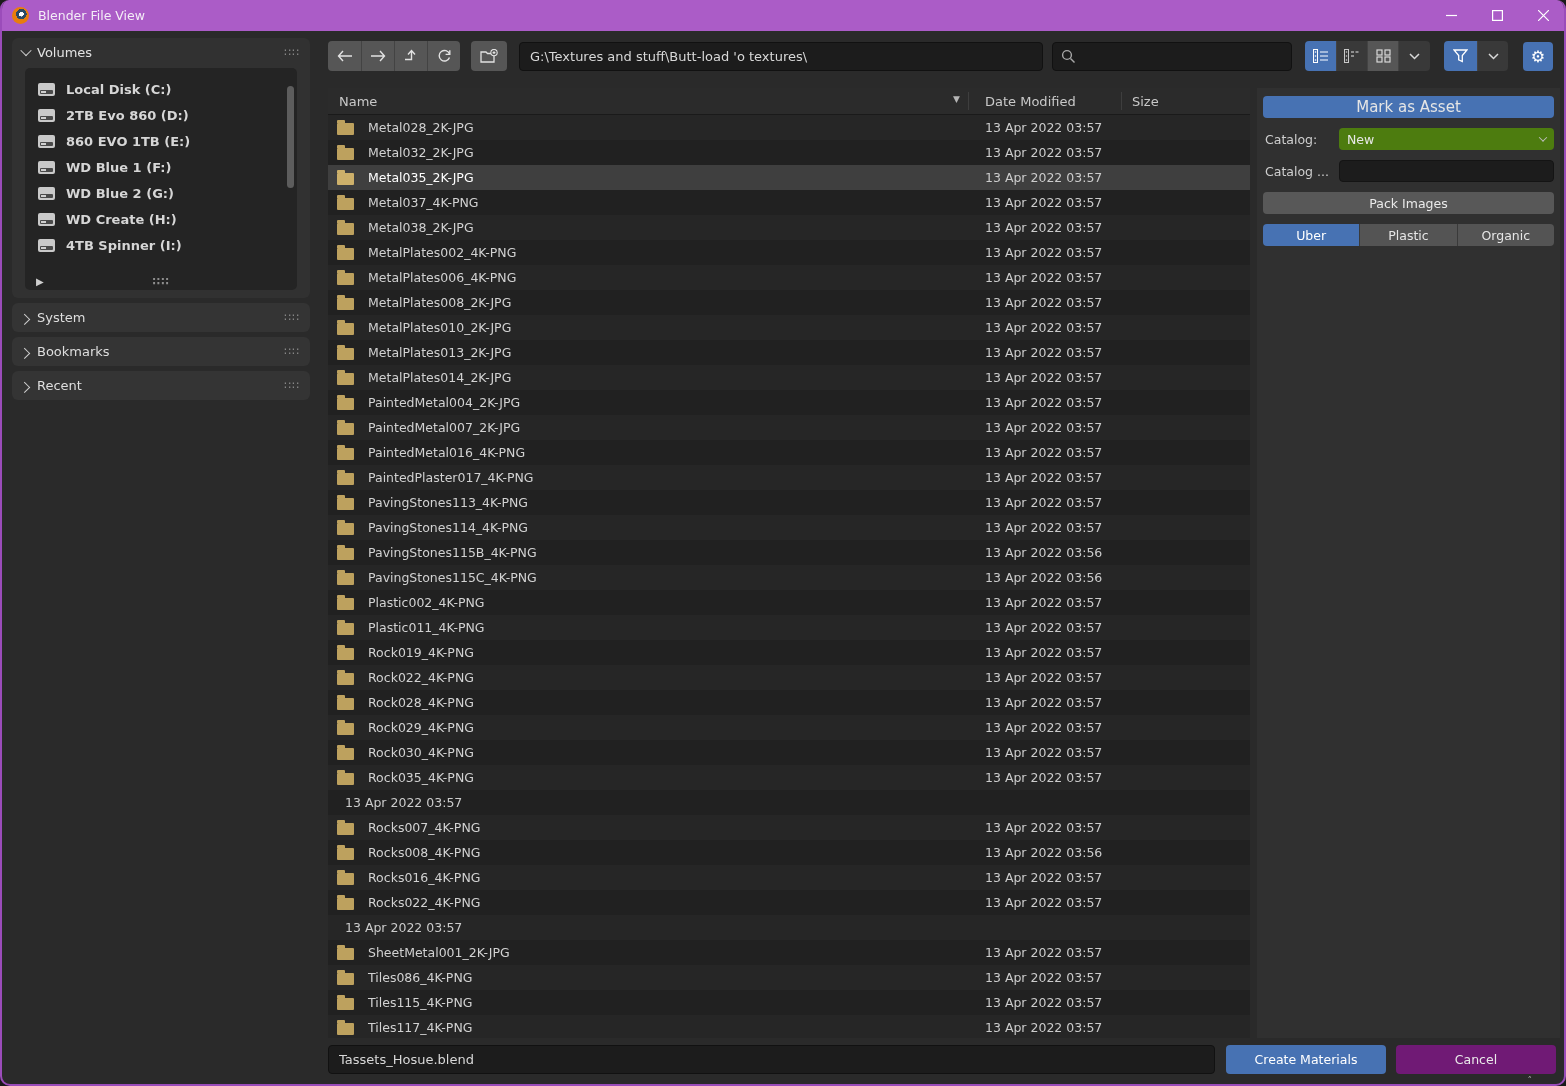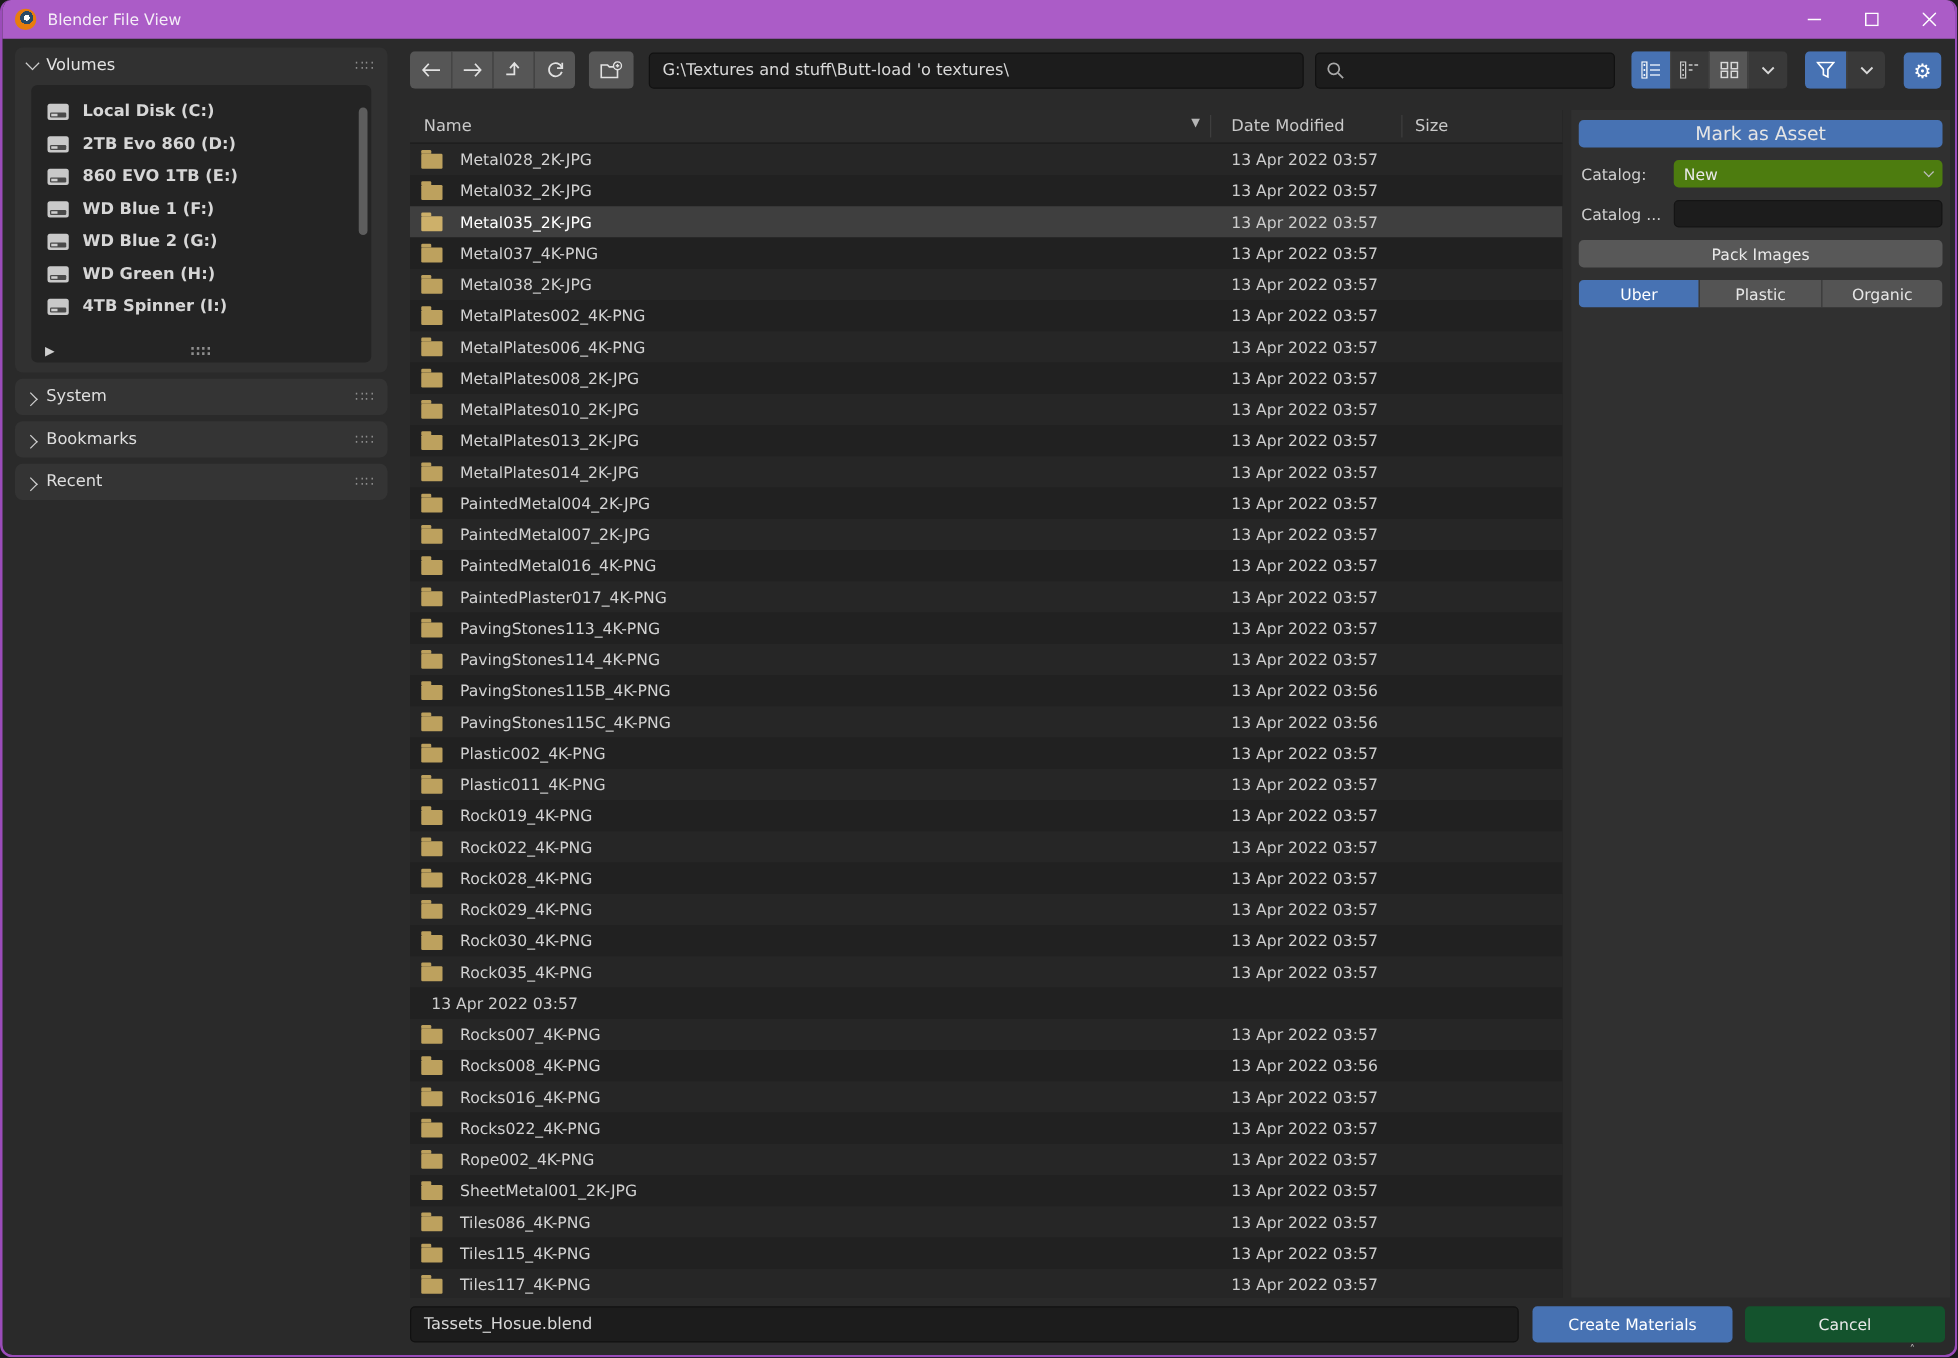--- a/index.html
+++ b/index.html
@@ -109,21 +109,21 @@
     display:flex; align-items:center; justify-content:center; }
   .segment + .segment { border-left:1px solid #3a3a3a; }
   .segment.active { background:#4772b3; color:#fff; }
 
   
   .footer { position:absolute; left:326px; right:8px; bottom:10px; height:30px; display:flex; align-items:center; }
   .footer .filename { flex:1; height:29px; }
   .btn-footer { width:160px; height:29px; border-radius:4px; font-size:12.5px;
     display:flex; align-items:center; justify-content:center; }
   .btn-footer.blue { background:#4772b3; color:#fff; margin-left:11px; }
-  .btn-footer.gray { background:#14532d; color:#eaeaea; margin-left:10px; }
+  .btn-footer.gray { background:#701a75; color:#eaeaea; margin-left:10px; }
   .corner-chevron { position:absolute; right:32px; bottom:-1px; color:#b5b5b5; font-size:9px; }
 
   svg { display:block; }
 </style>
 </head>
 <body>
 
 <div id="window">
 
   <div class="titlebar">
@@ -172,21 +172,21 @@
             <div class="vol-item">
               <span class="drive-icon"></span>
               <span class="label">WD Blue 1 (F:)</span>
             </div>
             <div class="vol-item">
               <span class="drive-icon"></span>
               <span class="label">WD Blue 2 (G:)</span>
             </div>
             <div class="vol-item">
               <span class="drive-icon"></span>
-              <span class="label">WD Green (H:)</span>
+              <span class="label">WD Create (H:)</span>
             </div>
             <div class="vol-item">
               <span class="drive-icon"></span>
               <span class="label">4TB Spinner (I:)</span>
             </div>
           </div>
         <div class="vol-scroll"></div>
         <div class="vol-footer">
           <div class="play-arrow">▶</div>
           <div class="vol-grip">∷∷</div>
@@ -581,24 +581,20 @@
         </div>
         <div class="f-row">
           <div class="f-name">
             <span class="folder-icon"></span>
             <span>Rocks022_4K-PNG</span>
           </div>
           <div class="f-date">13 Apr 2022 03:57</div>
           <div class="f-size"></div>
         </div>
         <div class="f-row">
-          <div class="f-name">
-            <span class="folder-icon"></span>
-            <span>Rope002_4K-PNG</span>
-          </div>
           <div class="f-date">13 Apr 2022 03:57</div>
           <div class="f-size"></div>
         </div>
         <div class="f-row">
           <div class="f-name">
             <span class="folder-icon"></span>
             <span>SheetMetal001_2K-JPG</span>
           </div>
           <div class="f-date">13 Apr 2022 03:57</div>
           <div class="f-size"></div>

